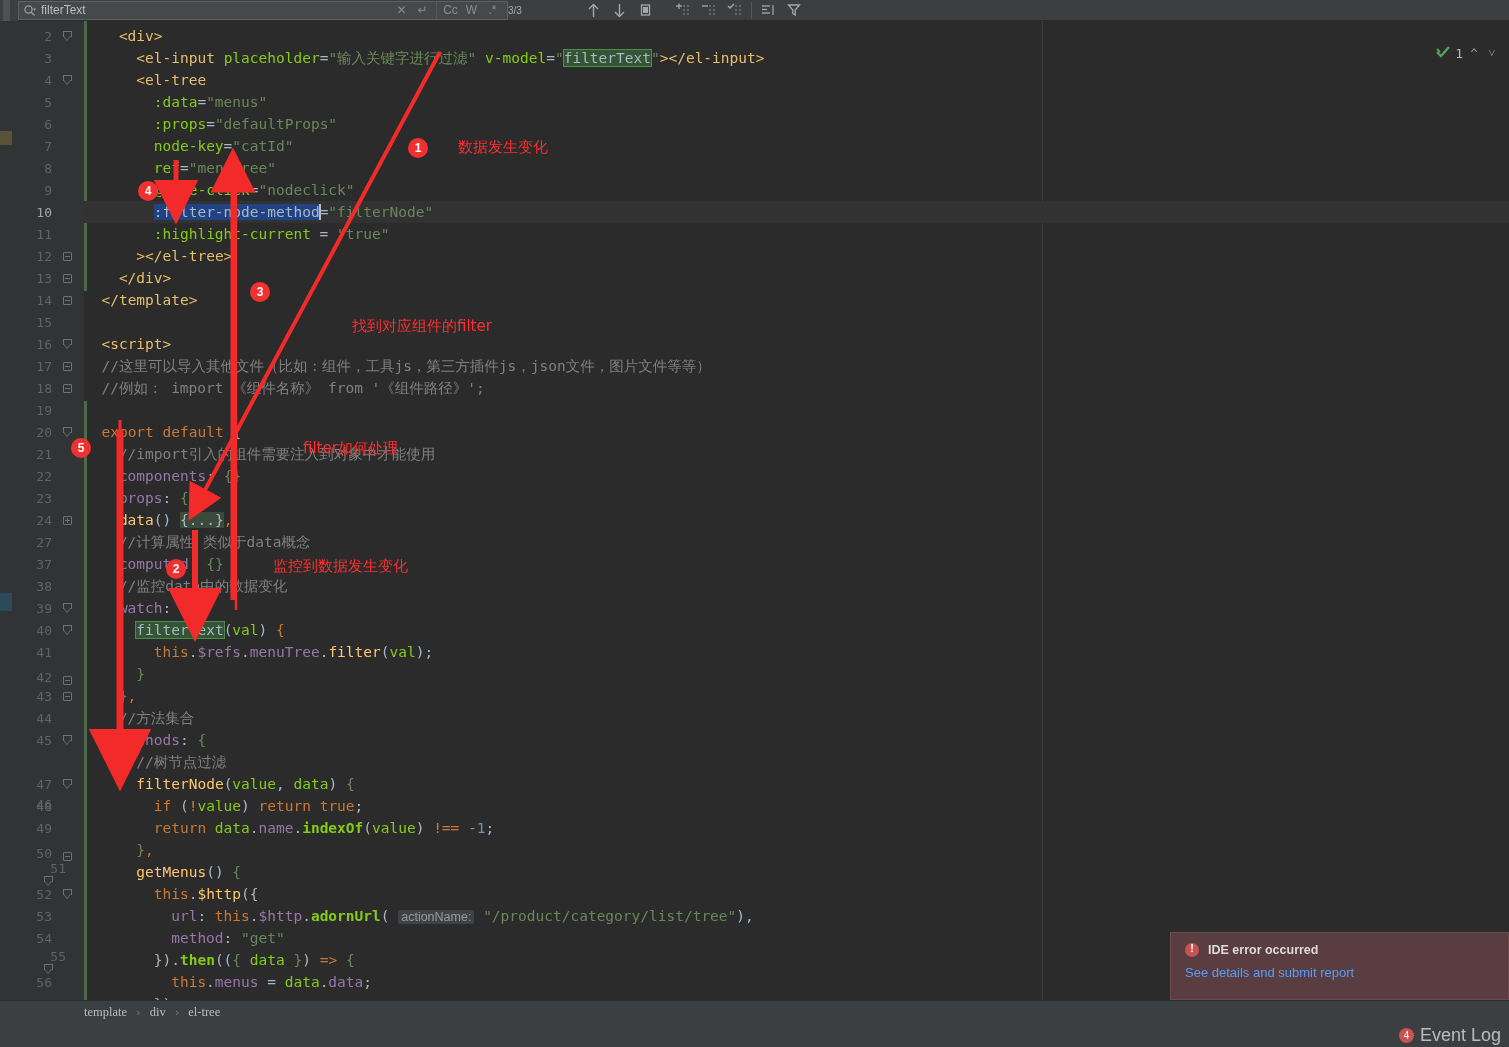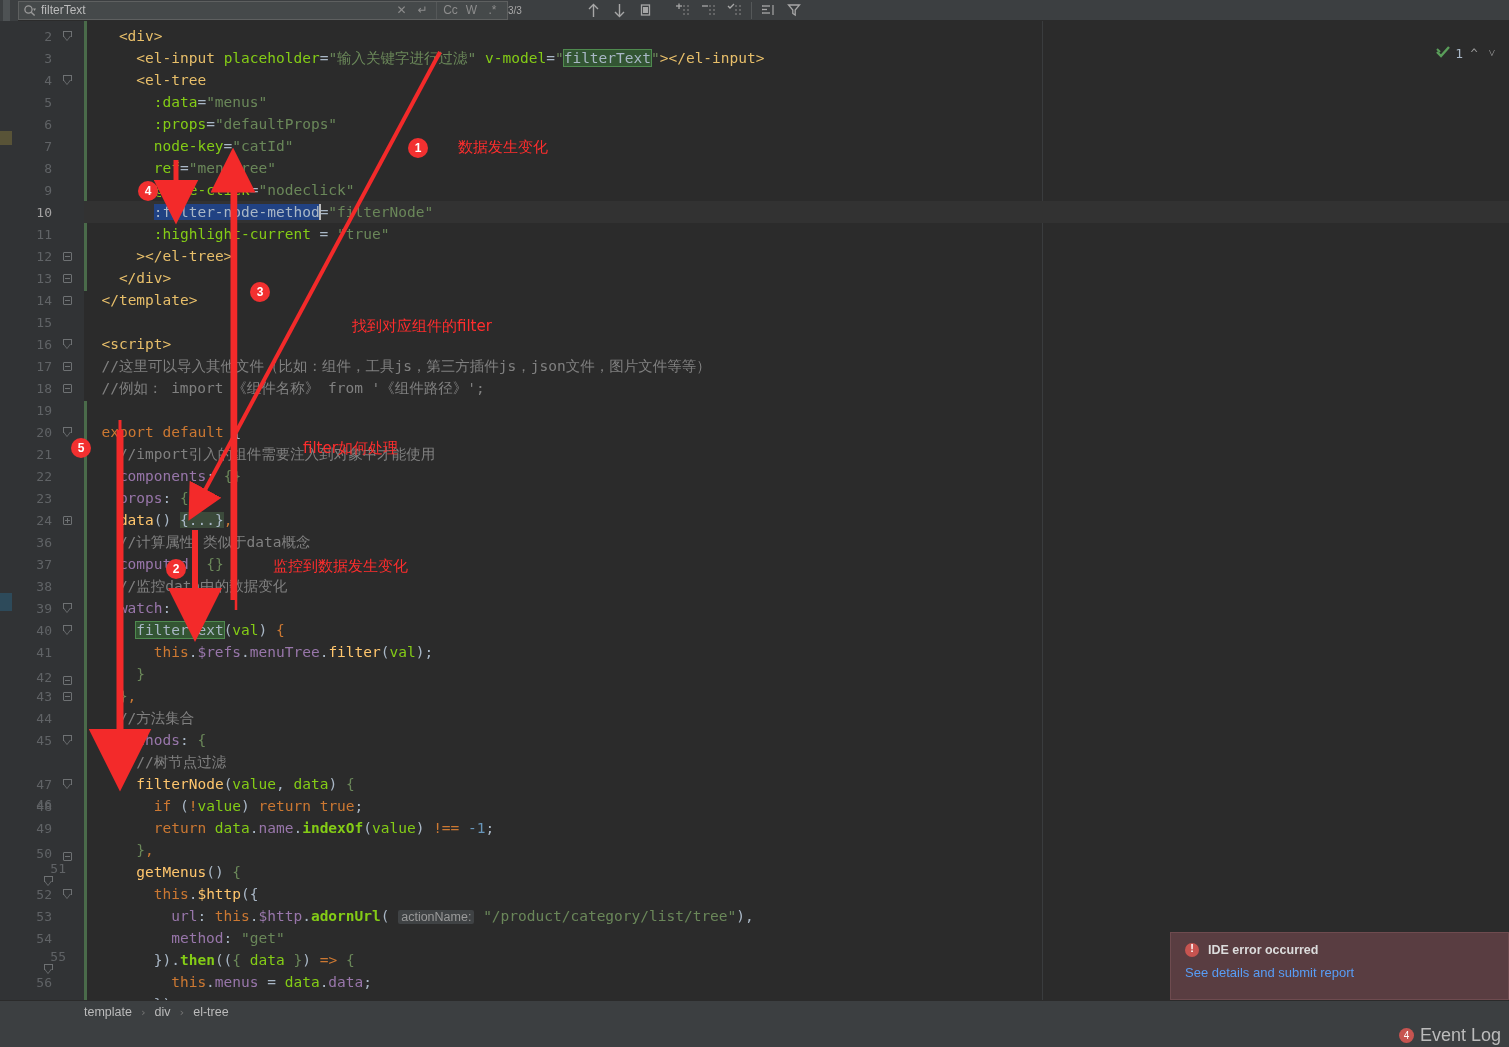--- a/index.html
+++ b/index.html
@@ -150,21 +150,21 @@
   .insp-count { color: #a9b7c6; font-size: 13px; font-family: "DejaVu Sans Mono", monospace; }
   .insp-chev { color: #9a9a9a; font-size: 12px; width: 14px; text-align: center; }
 
   
   .breadcrumb {
     position: absolute; left: 0; bottom: 24px; width: 1509px; height: 23px;
     background: #3c3f41; display: flex; align-items: center; padding-left: 84px;
     border-top: 1px solid #2b2b2b;
   }
   .bc-item {
-    color: #bbbbbb; font-size: 12.5px; font-family: Liberation Sans, sans-serif;
+    color: #bbbbbb; font-size: 12.5px; font-family: Liberation Serif, serif;
   }
   .bc-sep { color: #777; font-size: 11px; margin: 0 8px; }
 
   
   .statusbar {
     position: absolute; left: 0; bottom: 0; width: 1509px; height: 24px;
     background: #3c3f41; display: flex; align-items: center; justify-content: flex-end;
     padding-right: 8px; gap: 6px;
   }
   .evt-badge {
@@ -432,21 +432,21 @@
           <span class="ln">23</span>
           <span class="fold"></span>
         </div>
         <div class="gutter-row" style="top: 488px;">
           <span class="ln">24</span>
           <span class="fold">
             <span class="fold-box plus"></span>
           </span>
         </div>
         <div class="gutter-row" style="top: 510px;">
-          <span class="ln">36</span>
+          <span class="ln">27</span>
           <span class="fold"></span>
         </div>
         <div class="gutter-row" style="top: 532px;">
           <span class="ln">37</span>
           <span class="fold"></span>
         </div>
         <div class="gutter-row" style="top: 554px;">
           <span class="ln">38</span>
           <span class="fold"></span>
         </div>

